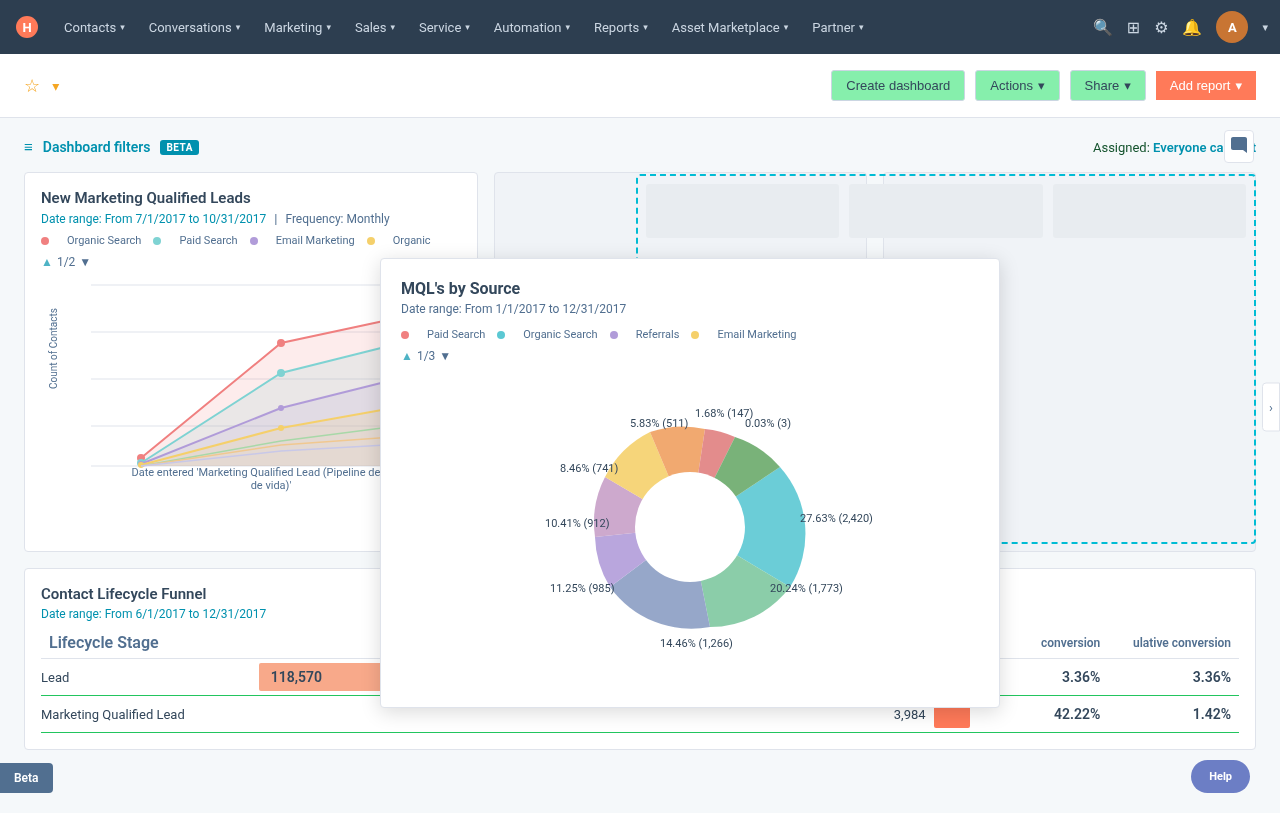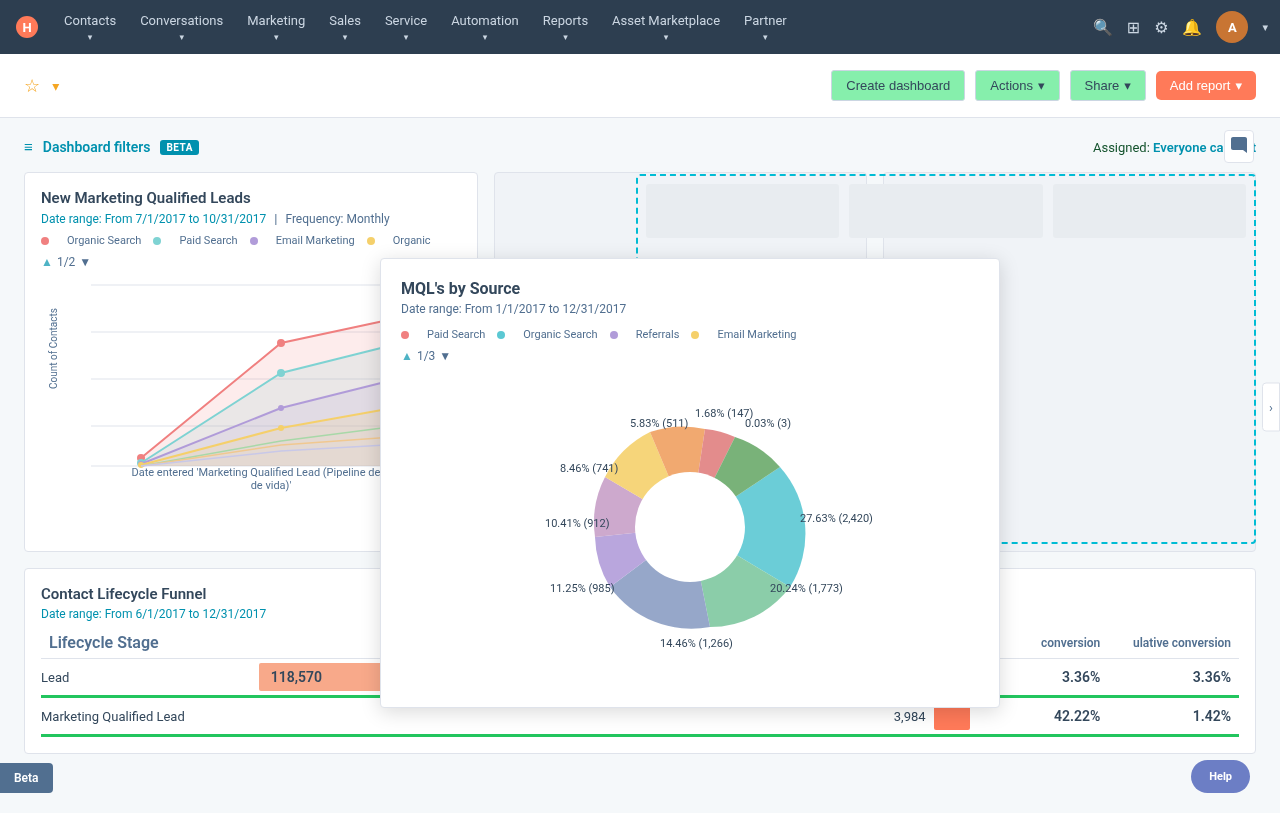--- a/index.html
+++ b/index.html
@@ -20,21 +20,20 @@
       display: flex; align-items: center; justify-content: center;
     }
     .nav-item {
       color: #cbd6e2;
       font-size: 13px;
       padding: 6px 10px;
       border-radius: 3px;
       cursor: pointer;
       display: flex; align-items: center; gap: 4px;
       white-space: nowrap;
-      flex-direction: column;
     }
     .nav-item .chevron { font-size: 9px; }
     .nav-right {
       margin-left: auto;
       display: flex; align-items: center; gap: 14px;
     }
     .nav-icon { color: #cbd6e2; cursor: pointer; font-size: 16px; }
     .avatar {
       width: 32px; height: 32px; border-radius: 50%;
       background: #c87533;
@@ -69,21 +68,21 @@
       border-radius: 3px;
       cursor: pointer;
       font-size: 13px;
       display: flex; align-items: center; gap: 5px;
     }
     .btn-primary {
       background: #ff7a59;
       color: white;
       border: none;
       padding: 7px 14px;
-      border-radius: 5px;
+      border-radius: 0;
       cursor: pointer;
       font-size: 13px;
       display: flex; align-items: center; gap: 5px;
     }
 
     
     .main-area {
       display: flex;
       height: calc(813px - 54px - 64px);
       position: relative;
@@ -152,21 +151,21 @@
       color: #516f90;
       font-weight: 600;
       text-align: right;
       padding: 4px 8px;
       border-bottom: 1px solid #dfe3eb;
     }
     .funnel-table th:first-child { text-align: left; }
     .funnel-table td {
       padding: 4px 8px;
       font-size: 13px;
-      border-bottom: 3px solid #22c55e;
+      border-bottom: 1px solid #22c55e;
     }
 
     
     .overlay-card {
       position: absolute;
       top: 140px;
       left: 380px;
       width: 620px;
       background: white;
       border: 1px solid #dfe3eb;

